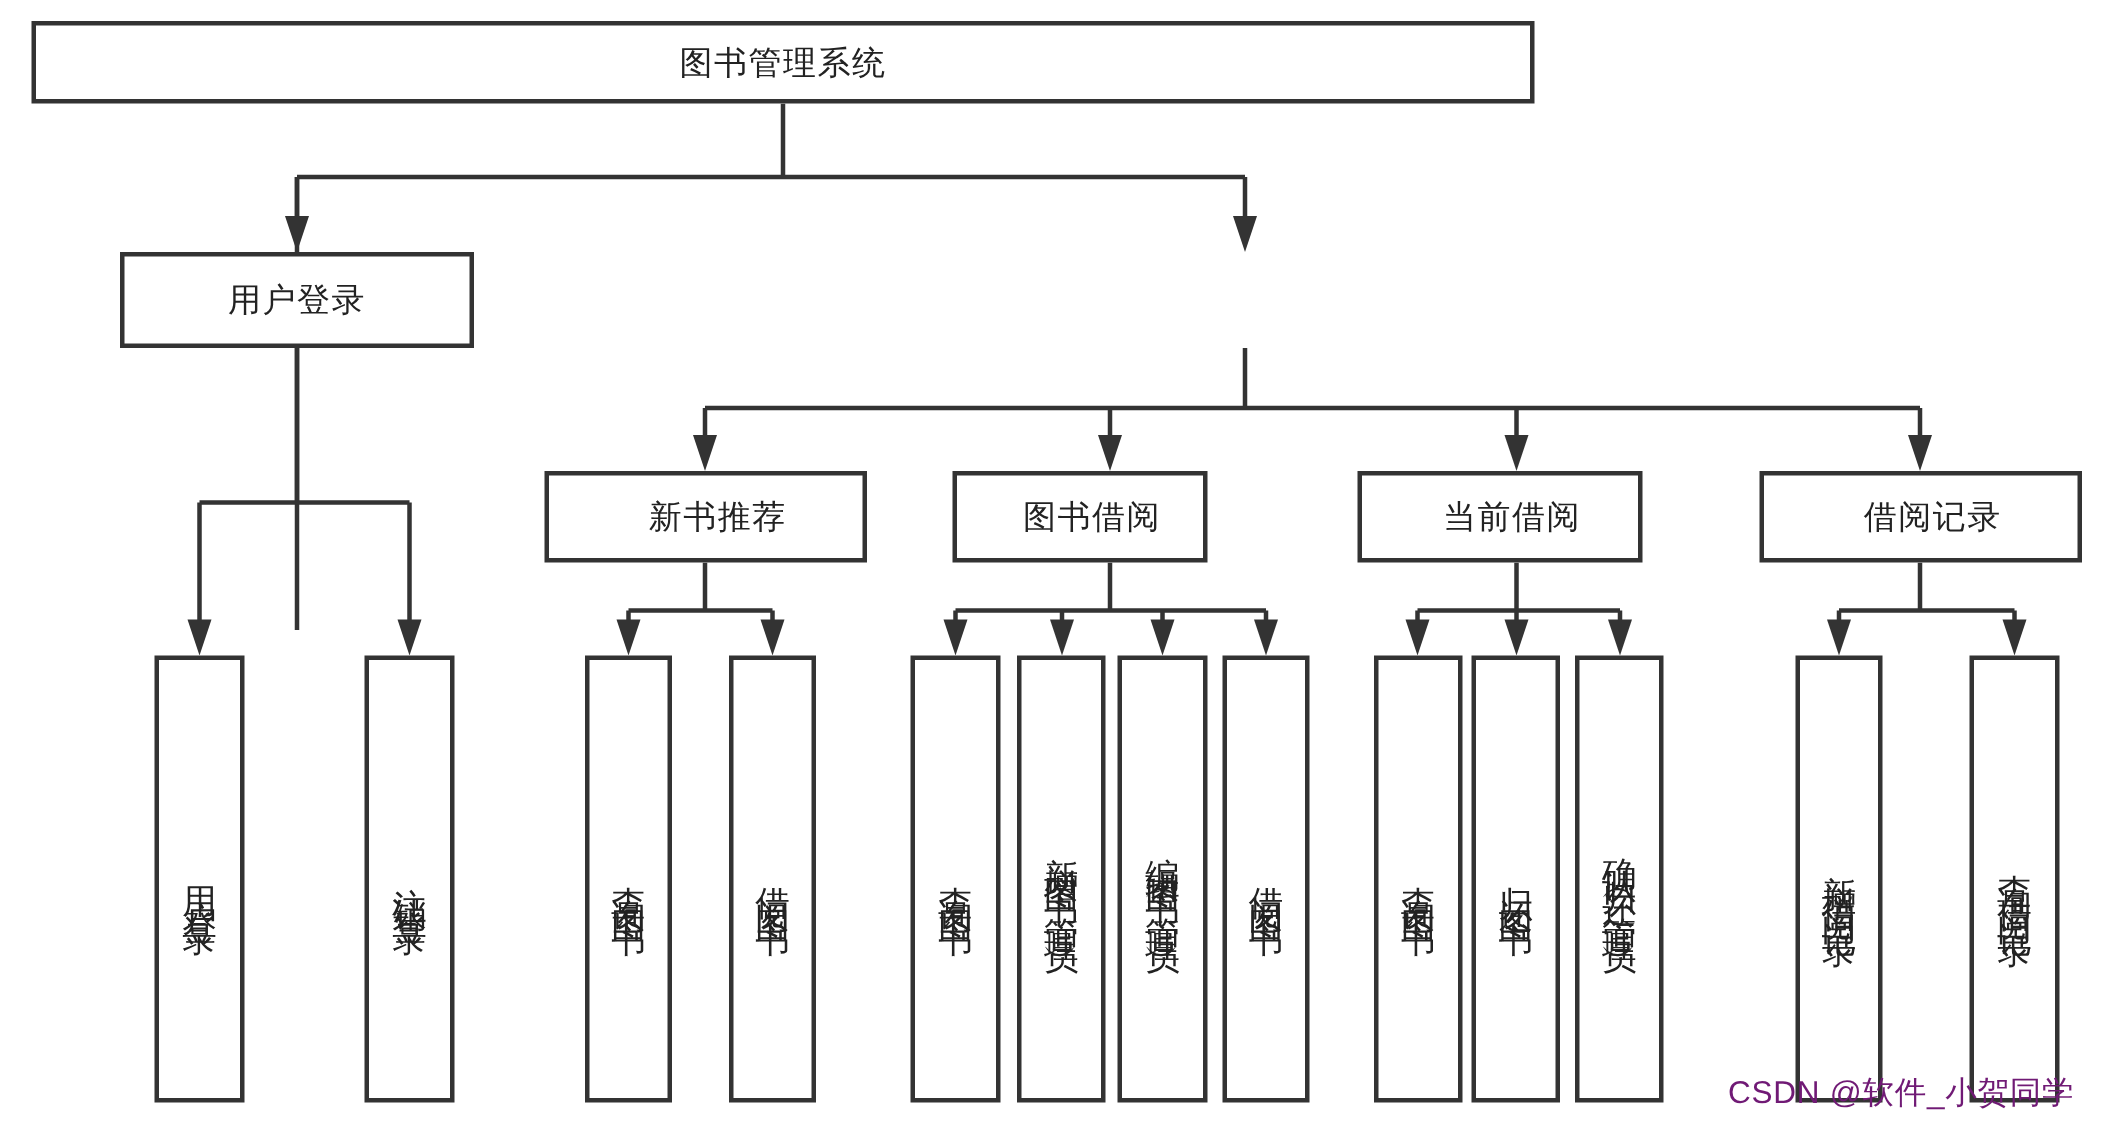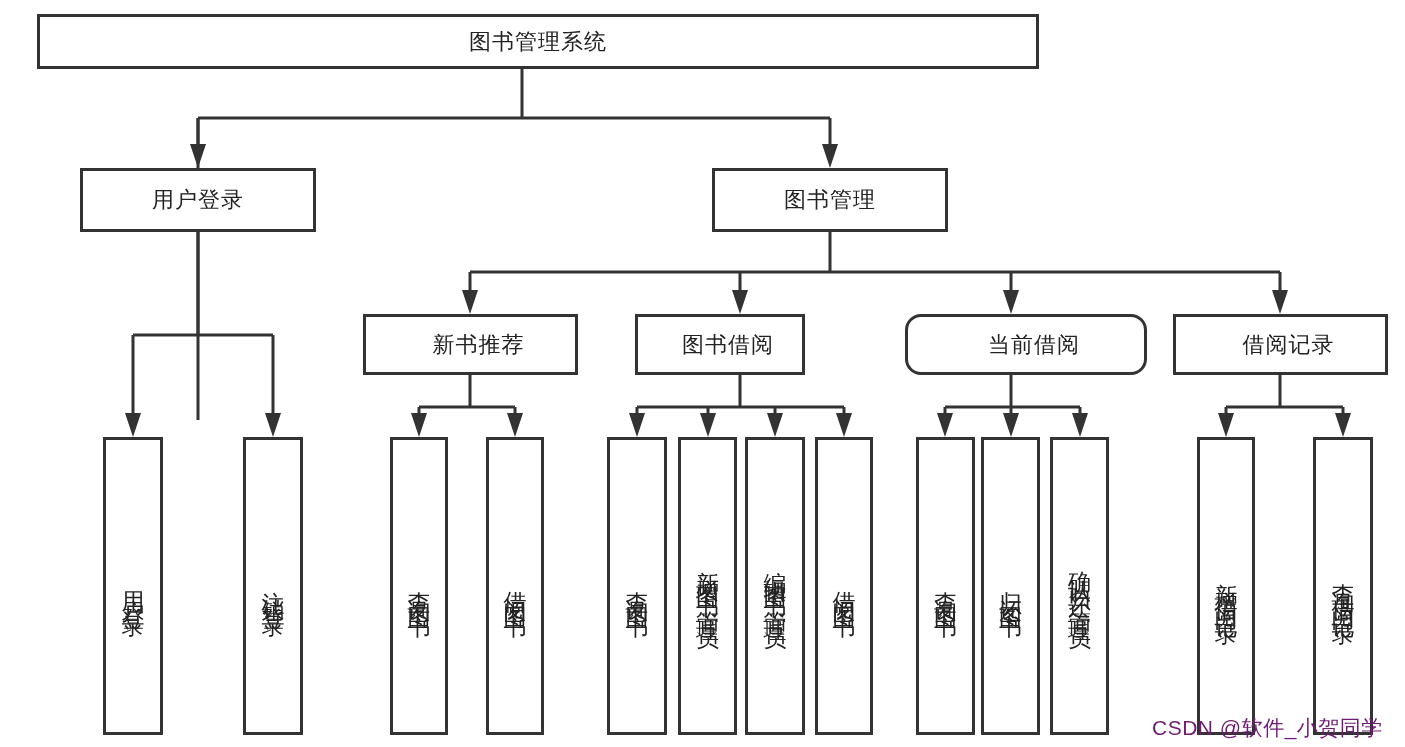--- a/index.html
+++ b/index.html
@@ -29,27 +29,27 @@
     display: flex;
     align-items: center;
     justify-content: center;
     text-align: center;
   }
   .hlabel {
     font-size: 22px;
     letter-spacing: 1px;
     white-space: nowrap;
   }
-  .root  { left: 21px;  top: 14px;  width: 1002px; height: 55px; margin-left: 16px; }
+  .root  { left: 21px;  top: 14px;  width: 1002px; height: 55px; }
   .l2a   { left: 80px;  top: 168px; width: 236px;  height: 64px; }
   .l2b   { left: 712px; top: 168px; width: 236px;  height: 64px; }
   .l3    { top: 314px; height: 61px; padding-left: 16px; }
   .l3a   { left: 363px;  width: 215px; }
   .l3b   { left: 635px;  width: 170px; }
-  .l3c   { left: 905px;  width: 242px; border-radius: 16px; }
+  .l3c   { left: 905px;  width: 190px; }
   .l3d   { left: 1173px; width: 215px; }
   .leaf {
     top: 437px;
     height: 298px;
     writing-mode: vertical-rl;
     text-orientation: mixed;
     font-size: 23px;
     letter-spacing: 8px;
     line-height: 1;
     padding-top: 6px;
@@ -113,21 +113,20 @@
       <polygon points="1003,413 1019,413 1011,437"></polygon>
       <polygon points="1072,413 1088,413 1080,437"></polygon>
       <polygon points="1218,413 1234,413 1226,437"></polygon>
       <polygon points="1335,413 1351,413 1343,437"></polygon>
     </g>
   </svg>
 
   <div class="box root hlabel">图书管理系统</div>
 
   <div class="box l2a hlabel">用户登录</div>
-  <div class="box l2b hlabel">图书管理</div>
 
   <div class="box l3 l3a hlabel">新书推荐</div>
   <div class="box l3 l3b hlabel">图书借阅</div>
   <div class="box l3 l3c hlabel">当前借阅</div>
   <div class="box l3 l3d hlabel">借阅记录</div>
 
   <div class="box leaf" style="left:103px;width:60px">用户登录</div>
   <div class="box leaf" style="left:243px;width:60px">注销登录</div>
 
   <div class="box leaf" style="left:390px;width:58px">查询图书</div>

